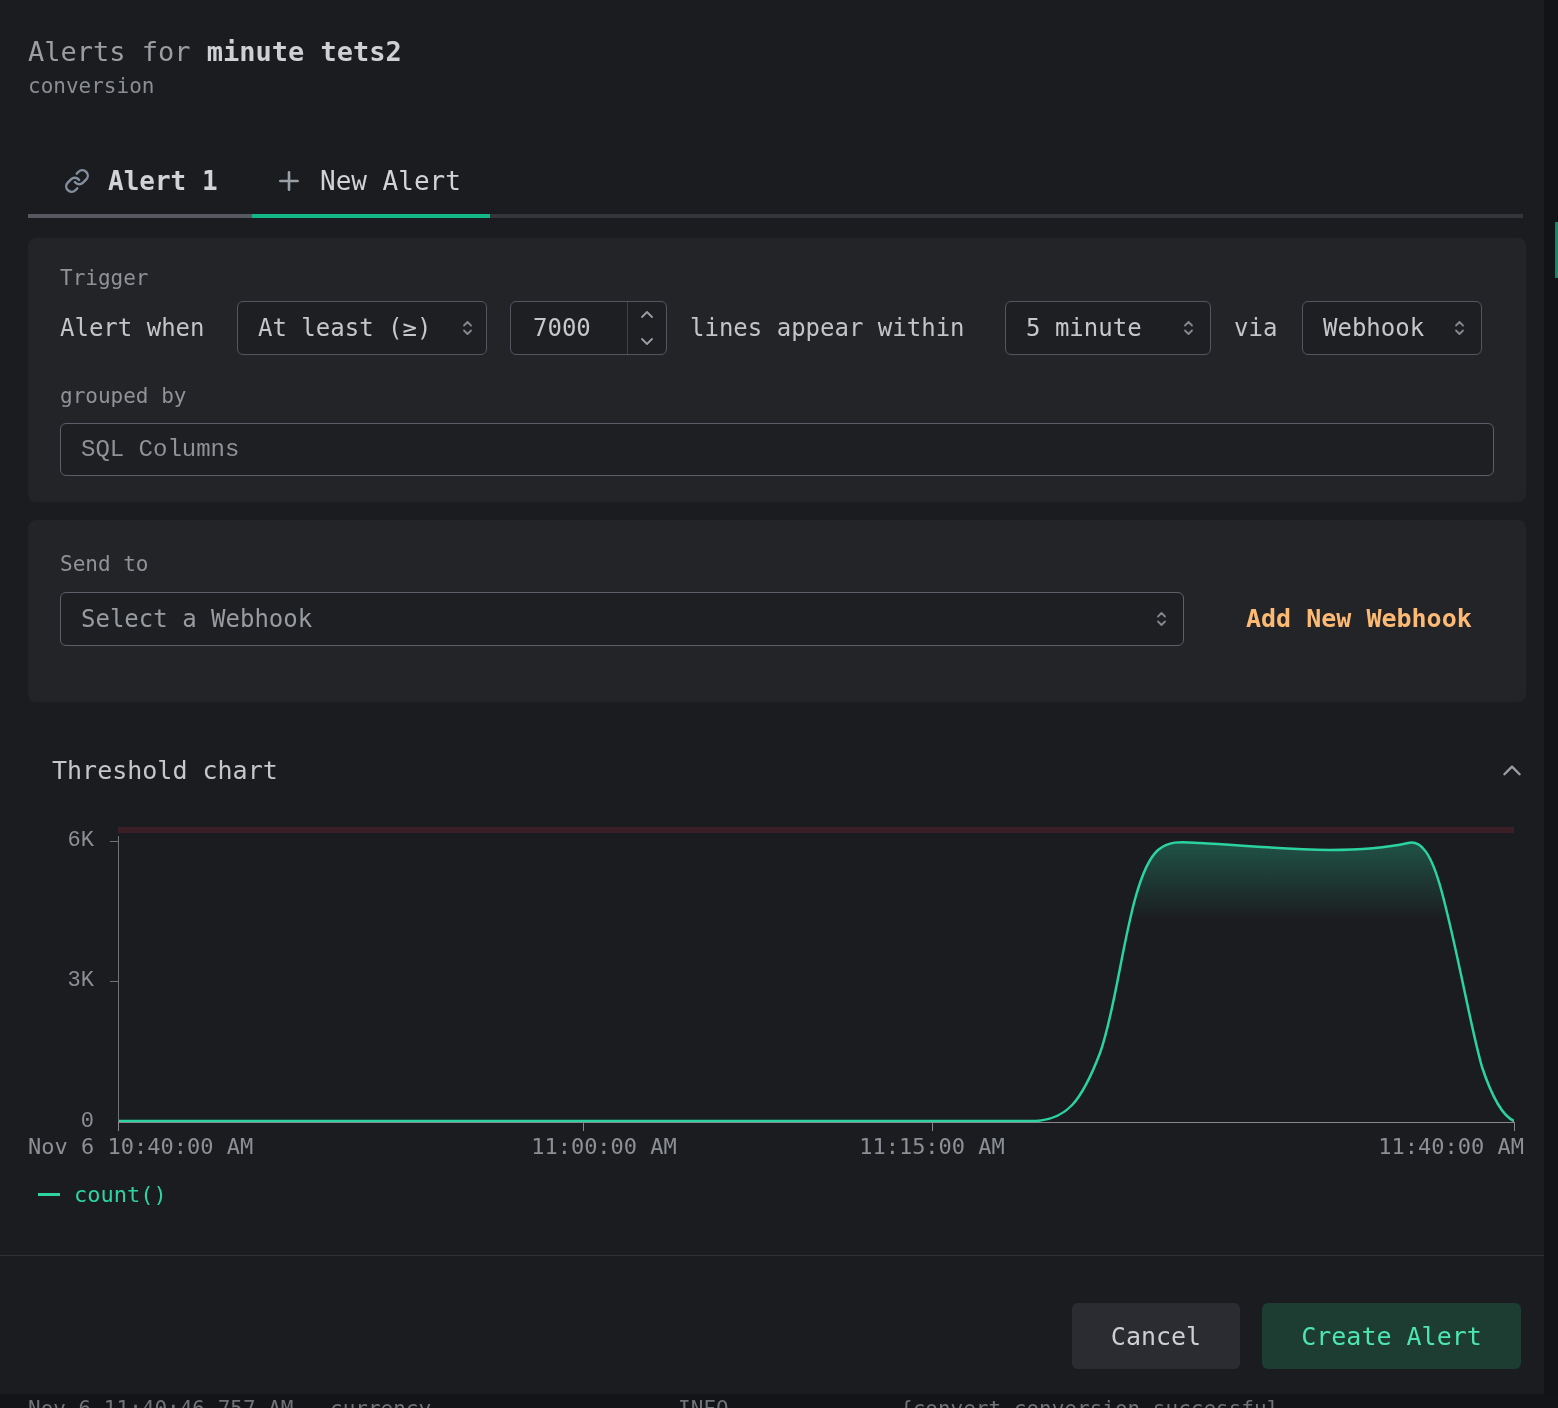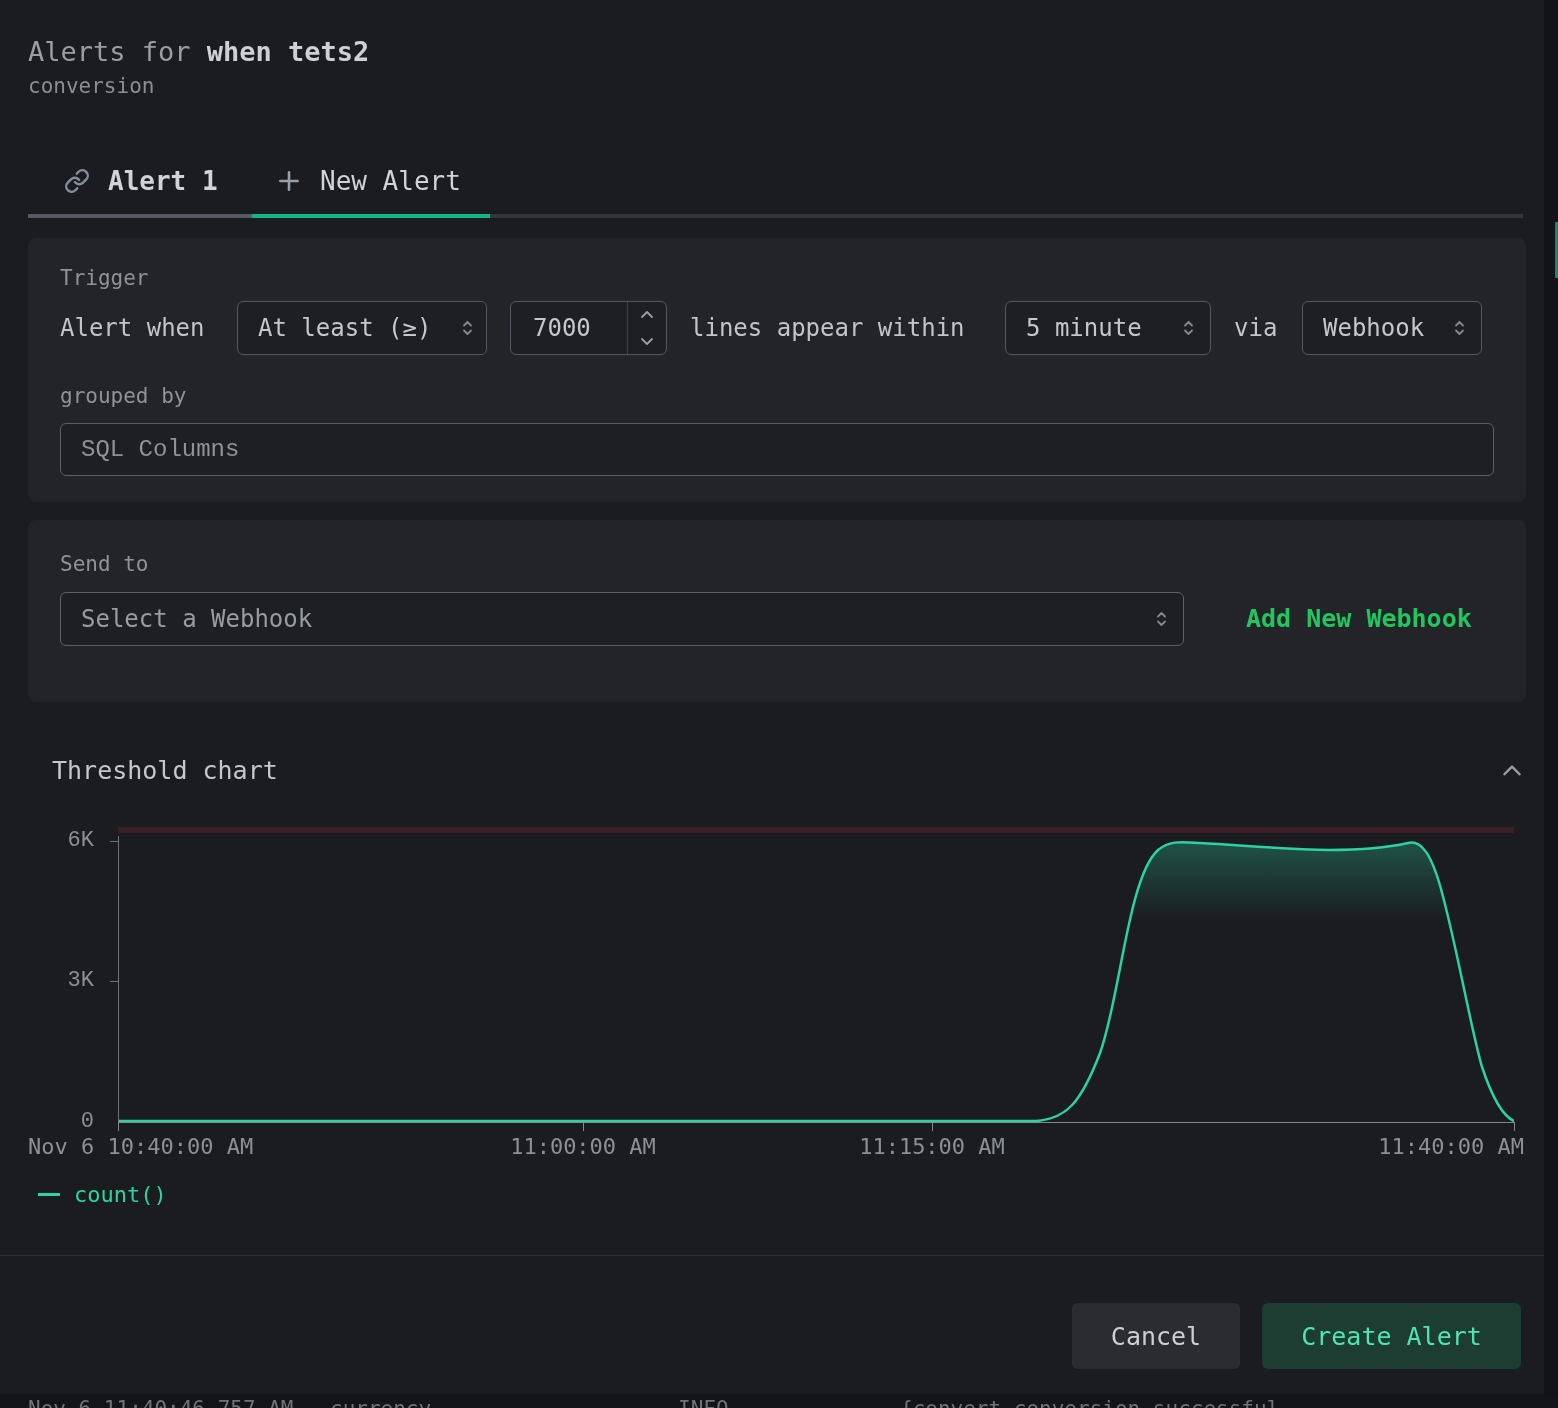--- a/index.html
+++ b/index.html
@@ -51,21 +51,21 @@
     flex:1; background:transparent; border:none; color:#9a9da2; cursor:pointer;
     font-size:13px; display:flex; align-items:center; justify-content:center; padding:0;
   }
   .textinput {
     position:absolute; height:53px; border:1px solid #5c5f66; border-radius:6px;
     background:#1e1f23; color:#c6c7ca; font-size:24px; font-family:Liberation Mono, monospace;
     padding:0 20px; outline:none; width:1434px;
   }
   .textinput::placeholder { color:#8f9297; opacity:1; }
   .ghost-btn {
-    position:absolute; background:transparent; border:none; color:#22c55e;
+    position:absolute; background:transparent; border:none; color:#fdba74;
     font-family:inherit; font-size:25px; font-weight:bold; cursor:pointer; white-space:nowrap;
   }
   
   .chart-title { position:absolute; left:52px; top:756px; font-size:25px; color:#c6c7ca; }
   .collapse-btn { position:absolute; left:1494px; top:756px; width:36px; height:32px; background:transparent; border:none; cursor:pointer; }
   .axis-y  { position:absolute; left:118px; top:836px; width:1px; height:286px; background:#6f7277; }
   .axis-x  { position:absolute; left:118px; top:1122px; width:1397px; height:1px; background:#85888c; }
   .ytick { position:absolute; width:9px; height:1px; background:#6f7277; left:110px; }
   .xtick { position:absolute; width:1px; height:9px; background:#85888c; top:1122px; }
   .ylab { position:absolute; width:80px; text-align:right; right:1450px; font-size:22px; color:#8c8f94; line-height:22px;font-family:Liberation Mono, monospace; }
@@ -85,21 +85,21 @@
   .edge-right { position:absolute; left:1544px; top:0; width:14px; height:1408px; background:#121317; }
   .edge-green { position:absolute; left:1555px; top:222px; width:3px; height:56px; background:#1e8465; }
   .bottom-row { position:absolute; left:0; top:1394px; width:1558px; height:14px; background:#131418; overflow:hidden; }
   .bottom-row span { position:absolute; top:3px; font-size:21px; color:#6f7277; white-space:nowrap; }
 </style>
 </head>
 <body>
 
 <div class="modal">
 
-  <div class="hdr-title"><span>Alerts for </span><b>when tets2</b></div>
+  <div class="hdr-title"><span>Alerts for </span><b>minute tets2</b></div>
   <div class="hdr-sub">conversion</div>
 
   <div class="tabbar">
     <div class="tab tab-1">
       <span class="icon">
         <svg width="26" height="26" viewBox="0 0 24 24" fill="none" stroke="#8490a0" stroke-width="2.2" stroke-linecap="round" stroke-linejoin="round">
           <path d="M10 13a5 5 0 0 0 7.54.54l3-3a5 5 0 0 0-7.07-7.07l-1.72 1.71"></path>
           <path d="M14 11a5 5 0 0 0-7.54-.54l-3 3a5 5 0 0 0 7.07 7.07l1.71-1.71"></path>
         </svg>
       </span>
@@ -233,21 +233,21 @@
   <div class="xtick" style="left:118px;"></div>
   <div class="xtick" style="left:583px;"></div>
   <div class="xtick" style="left:932px;"></div>
   <div class="xtick" style="left:1514px;"></div>
 
   <div class="ylab" style="top:830px;">6K</div>
   <div class="ylab" style="top:970px;">3K</div>
   <div class="ylab" style="top:1111px;">0</div>
 
   <div class="xlab" style="left:28px;">Nov 6 10:40:00 AM</div>
-  <div class="xlab" style="left:583px; transform:translateX(-50%);">11:00:00 AM</div>
+  <div class="xlab" style="left:604px; transform:translateX(-50%);">11:00:00 AM</div>
   <div class="xlab" style="left:932px; transform:translateX(-50%);">11:15:00 AM</div>
   <div class="xlab" style="left:1524px; transform:translateX(-100%);">11:40:00 AM</div>
 
   <div class="legend">
     <span class="legend-dash"></span>
     <span class="legend-label">count()</span>
   </div>
 
   <div class="footer-divider"></div>
   <button class="btn btn-cancel">Cancel</button>

